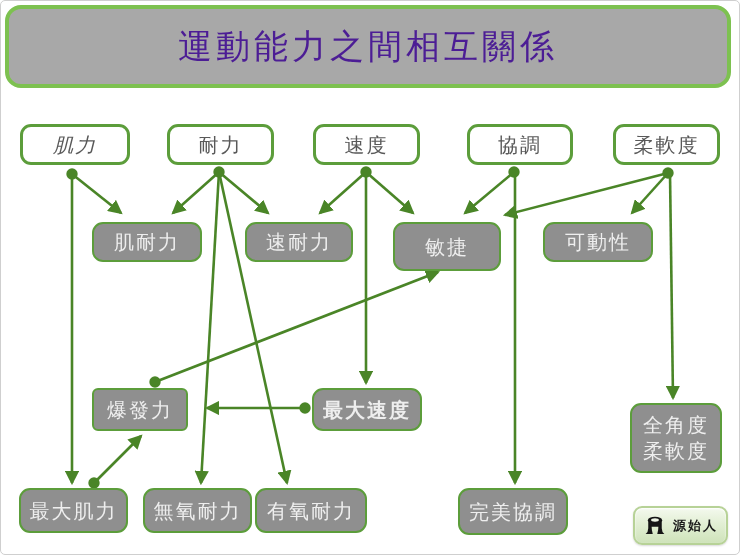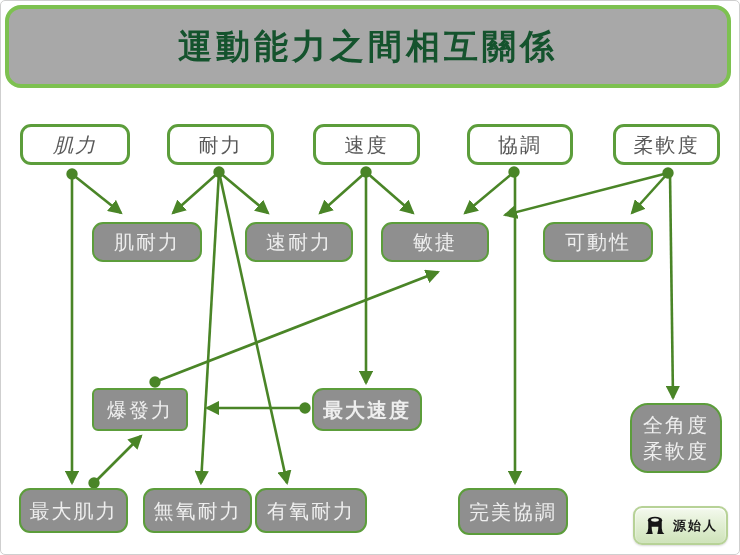--- a/index.html
+++ b/index.html
@@ -14,21 +14,21 @@
   }
   .title-bar{
     position:absolute;left:5px;top:5px;width:726px;height:83px;box-sizing:border-box;
     background:var(--title-bg,#a8a8a8);
     border:4px solid var(--title-border,#7dc150);
     border-radius:16px;
     display:flex;align-items:center;justify-content:center;
     z-index:3;
   }
   .title-text{
-    color:#14532d;font-size:34px;font-weight:bold;letter-spacing:4px;
+    color:#4c1d95;font-size:34px;font-weight:normal;letter-spacing:4px;
   }
   #edge-layer{position:absolute;left:0;top:0;z-index:1;}
   .node{
     position:absolute;box-sizing:border-box;z-index:2;
     display:flex;flex-direction:column;align-items:center;justify-content:center;
     border-radius:11px;line-height:1.3;letter-spacing:2px;
   }
   .node.primary{
     background:#ffffff;
     border:3px solid var(--node-border,#5c9d3b);
@@ -114,33 +114,33 @@
     </div>
     <div class="node primary" style="left: 613px; top: 124px; width: 107px; height: 41px;">
       <span>柔軟度</span>
     </div>
     <div class="node gray" style="left: 92px; top: 222px; width: 110px; height: 40px;">
       <span>肌耐力</span>
     </div>
     <div class="node gray" style="left: 245px; top: 222px; width: 108px; height: 40px;">
       <span>速耐力</span>
     </div>
-    <div class="node gray" style="left: 381px; top: 222px; width: 108px; height: 40px;">
+    <div class="node gray" style="left: 393px; top: 222px; width: 108px; height: 49px;">
       <span>敏捷</span>
     </div>
     <div class="node gray" style="left: 543px; top: 222px; width: 110px; height: 40px; justify-content: center;">
       <span>可動性</span>
     </div>
     <div class="node gray" style="left: 92px; top: 388px; width: 96px; height: 43px; border-radius: 6px;">
       <span>爆發力</span>
     </div>
     <div class="node gray" style="left: 312px; top: 388px; width: 110px; height: 43px; font-weight: bold;">
       <span>最大速度</span>
     </div>
-    <div class="node gray" style="left: 630px; top: 403px; width: 92px; height: 70px; border-radius: 18px;">
+    <div class="node gray" style="left: 630px; top: 403px; width: 92px; height: 70px;">
       <span>全角度</span>
       <span>柔軟度</span>
     </div>
     <div class="node gray" style="left: 19px; top: 488px; width: 109px; height: 45px;">
       <span>最大肌力</span>
     </div>
     <div class="node gray" style="left: 143px; top: 488px; width: 109px; height: 45px;">
       <span>無氧耐力</span>
     </div>
     <div class="node gray" style="left: 255px; top: 488px; width: 112px; height: 45px;">

